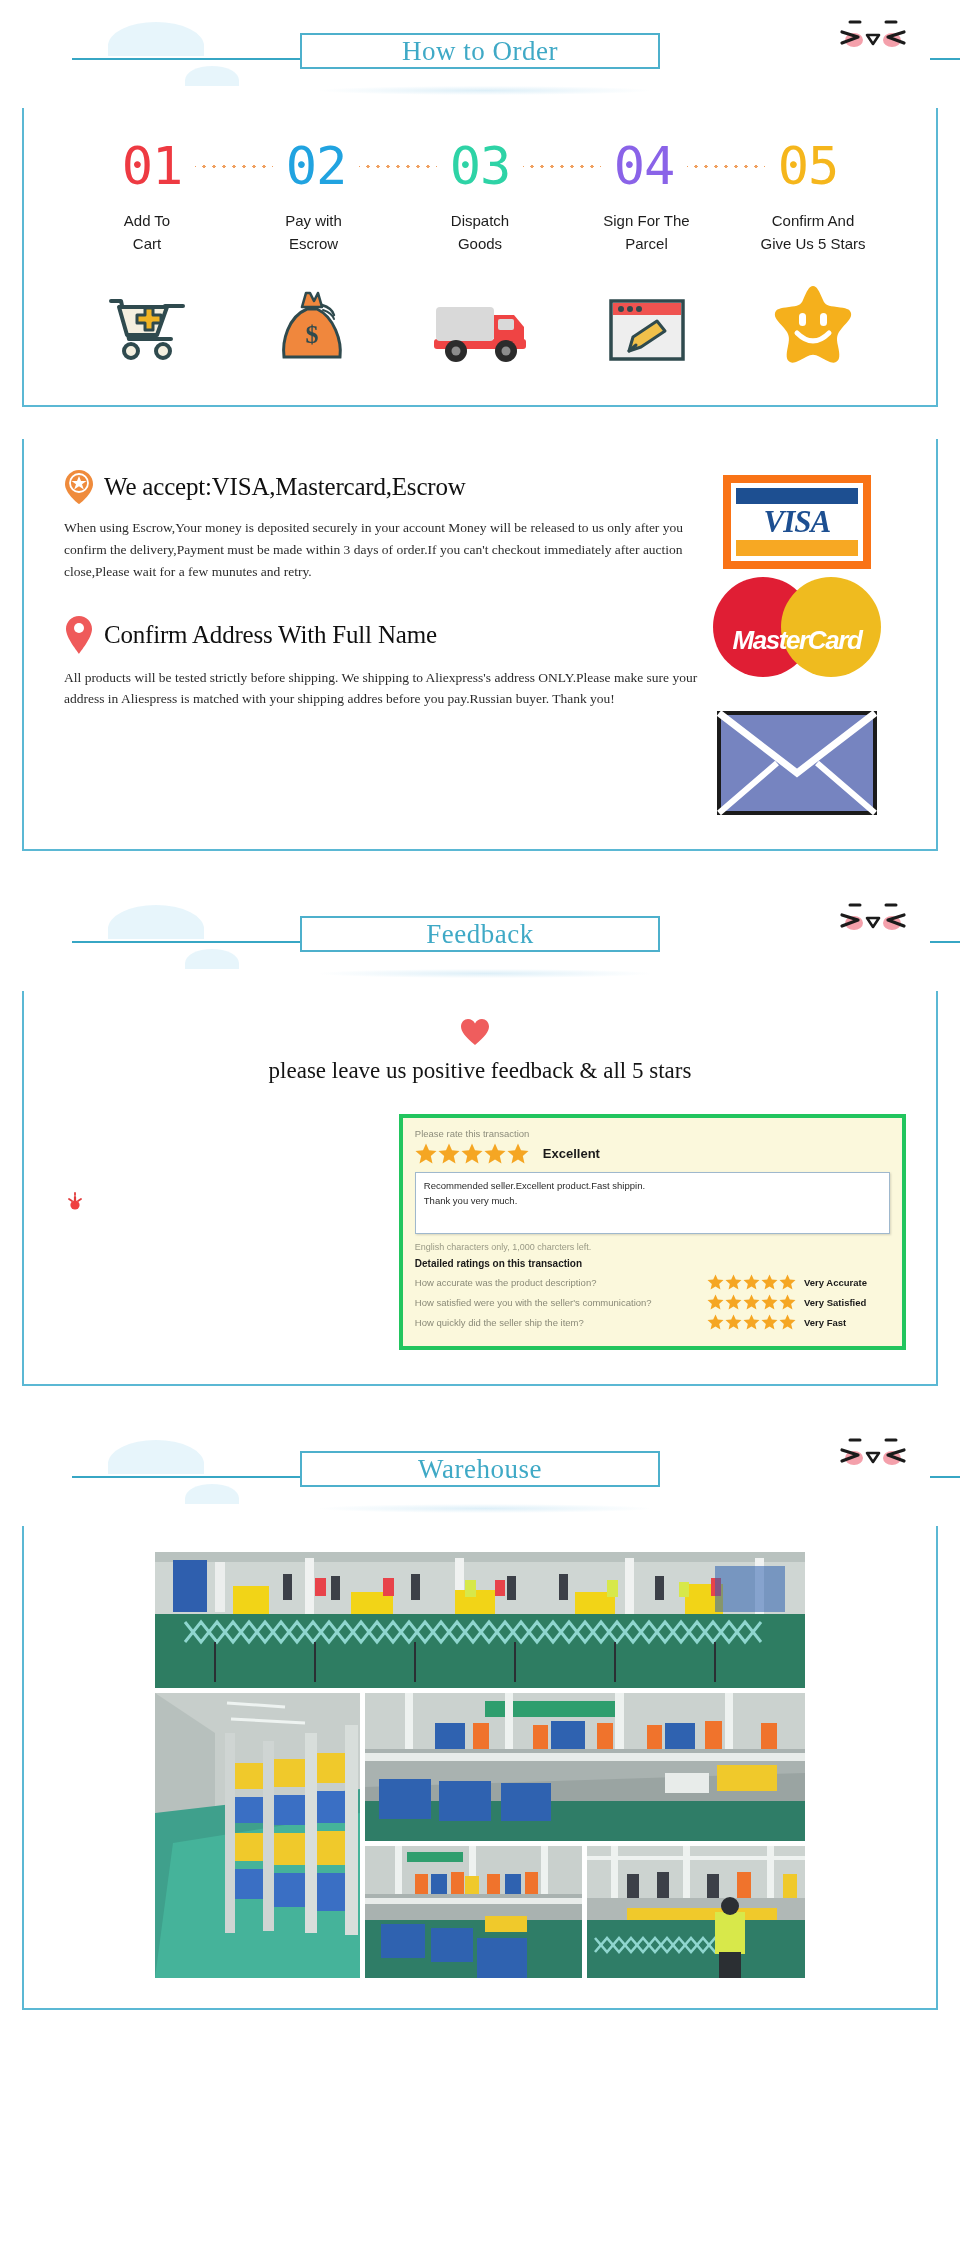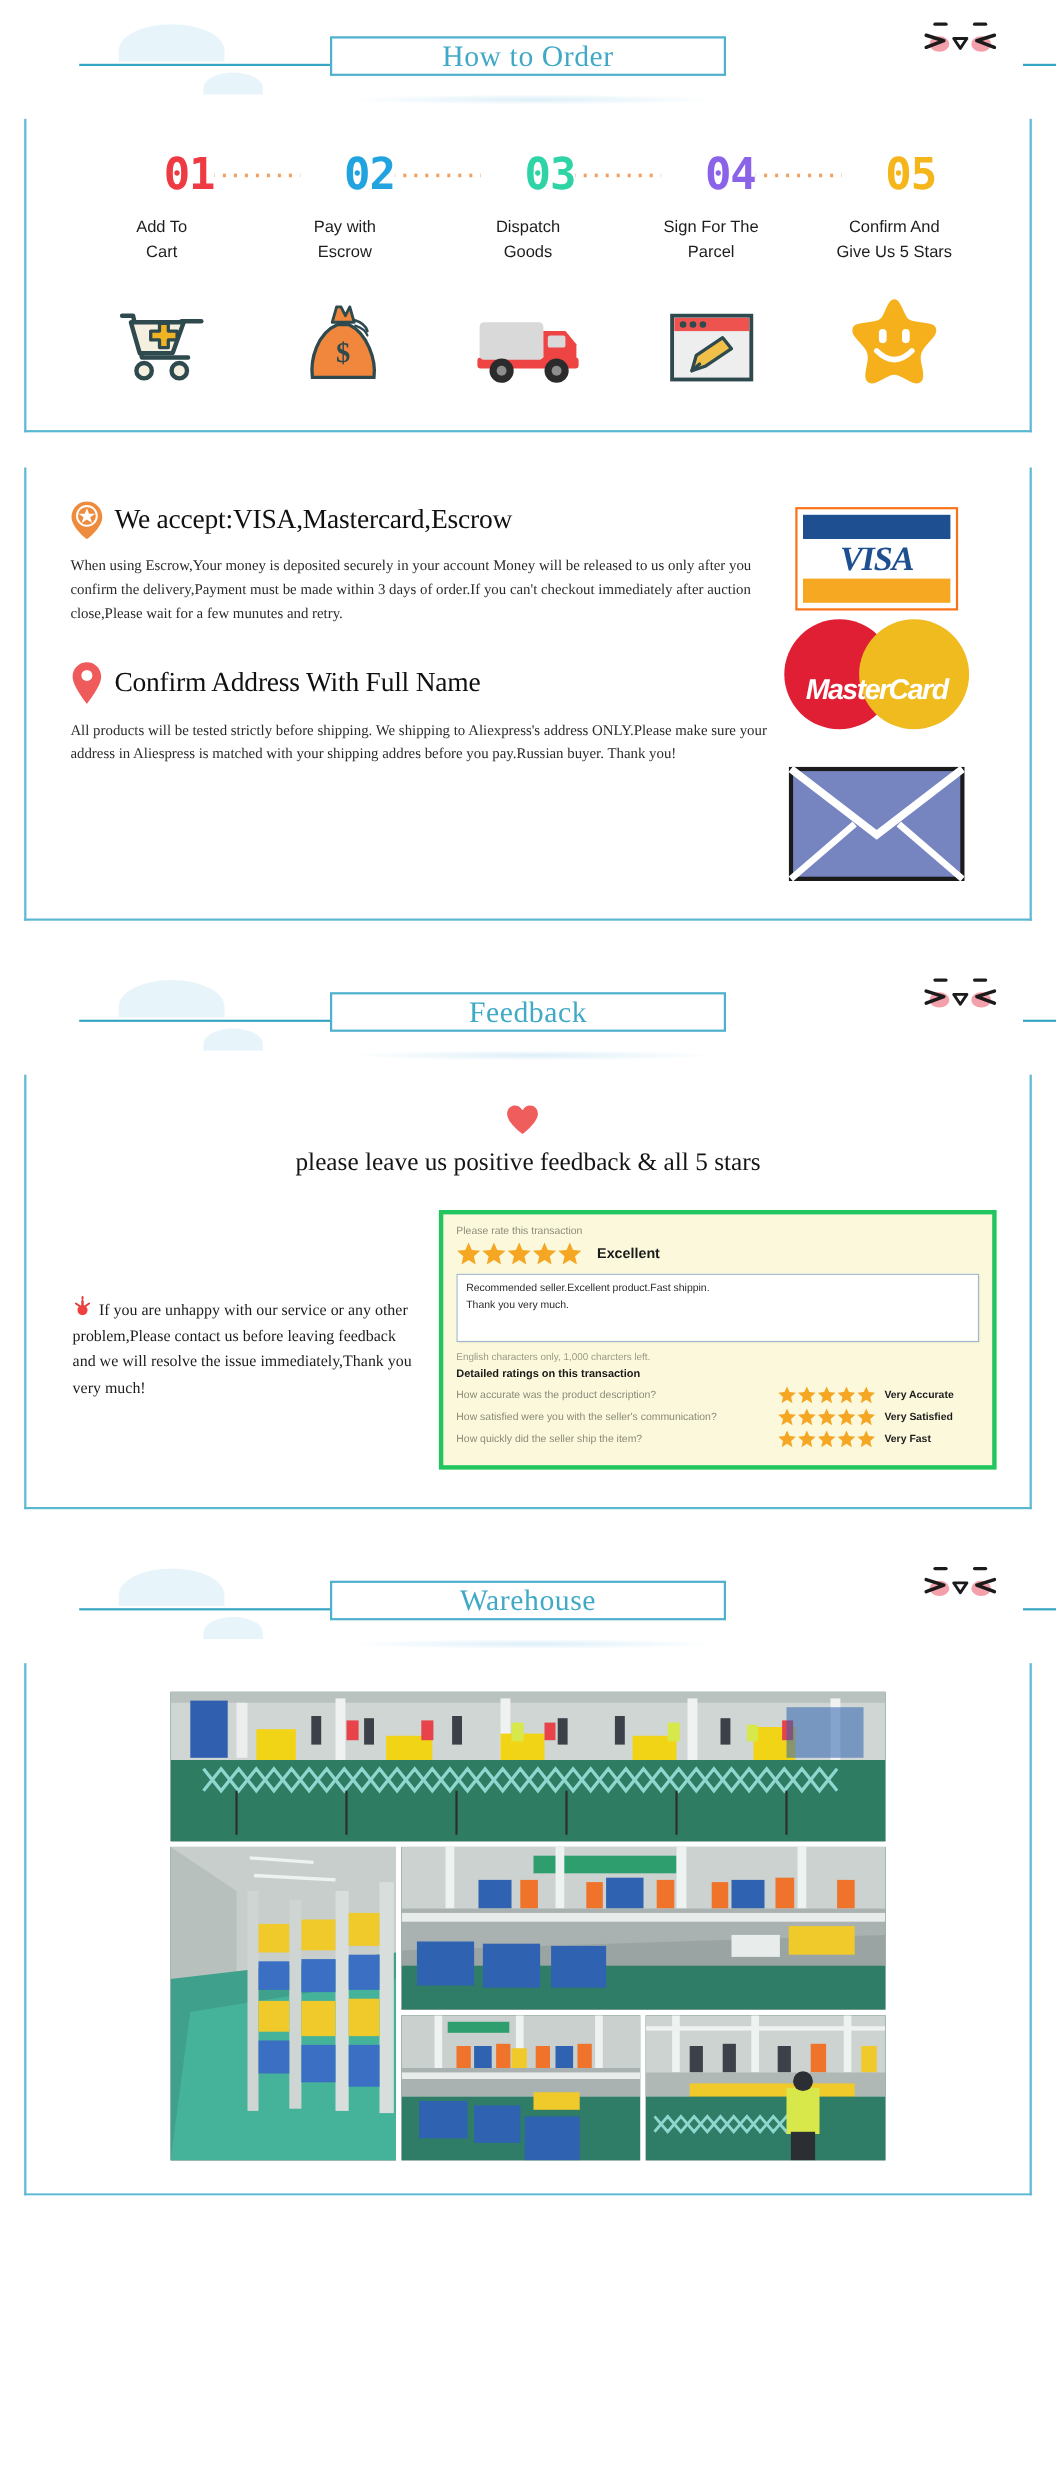--- a/index.html
+++ b/index.html
@@ -87,25 +87,25 @@
 
   
   .steps-nums {
     display: flex;
     align-items: center;
     justify-content: center;
     padding: 28px 0 4px 0;
   }
   .num {
     font-family: "DejaVu Sans Mono", monospace;
-    font-size: 40px;
-    font-weight: bold;
+    font-size: 52px;
+    font-weight: normal;
     letter-spacing: -1px;
     width: 86px;
-    text-align: right;
+    text-align: center;
   }
   .dots {
     width: 78px;
     height: 5px;
     background-image: radial-gradient(circle, #f0a060 1.6px, rgba(0,0,0,0) 1.8px);
     background-size: 10px 5px;
     background-repeat: repeat-x;
     background-position: center;
   }
   .steps-labels {
@@ -159,21 +159,21 @@
   .pay-p {
     font-family: "Liberation Serif", serif;
     font-size: 13.5px;
     line-height: 1.62;
     color: #2b2b2b;
   }
   .pay-head.second { margin-top: 32px; }
 
   .visa-logo {
     width: 148px; height: 94px;
-    border: 2px solid #f97316;
+    border: 8px solid #f97316;
     background: #fff;
     display: flex; flex-direction: column;
     justify-content: space-between;
     padding: 0;
   }
   .visa-bar-top { height: 22px; background: #1d4f91; margin: 5px 5px 0 5px; }
   .visa-word {
     flex: 1;
     display: flex; align-items: center; justify-content: center;
     font-family: "Liberation Serif", serif;
@@ -447,21 +447,21 @@
           </div>
           <div>please leave us positive feedback &amp; all 5 stars</div>
         </div>
 
         <div class="fb-cols">
           <div class="fb-left">
             <svg class="bulb" width="18" height="20" viewBox="0 0 18 20">
               <path d="M9 5 L9 14" stroke="#e23b3b" stroke-width="2.2" stroke-linecap="round"></path>
               <path d="M3 7 L6 9 M15 7 L12 9 M9 3 L9 1" stroke="#e23b3b" stroke-width="1.8" stroke-linecap="round"></path>
               <circle cx="9" cy="13" r="4.6" fill="#ef4040"></circle>
-            </svg><span>If you are unhappy with our service or any other problem,Please contact us before leaving feedback and we will resolve the issue immediately,Thank you very much!</span>
+            </svg>
           </div>
 
           <div class="rate-card">
             <div class="rate-q">Please rate this transaction</div>
             <div class="rate-row1">
               <div class="stars-lg">
                 <svg width="22" height="21" viewBox="0 0 22 21">
                     <path d="M11 0.5 L14 7.3 L21.5 8 L15.8 13 L17.5 20.5 L11 16.5 L4.5 20.5 L6.2 13 L0.5 8 L8 7.3 Z" fill="#f5a623"></path>
                   </svg>
                 <svg width="22" height="21" viewBox="0 0 22 21">

